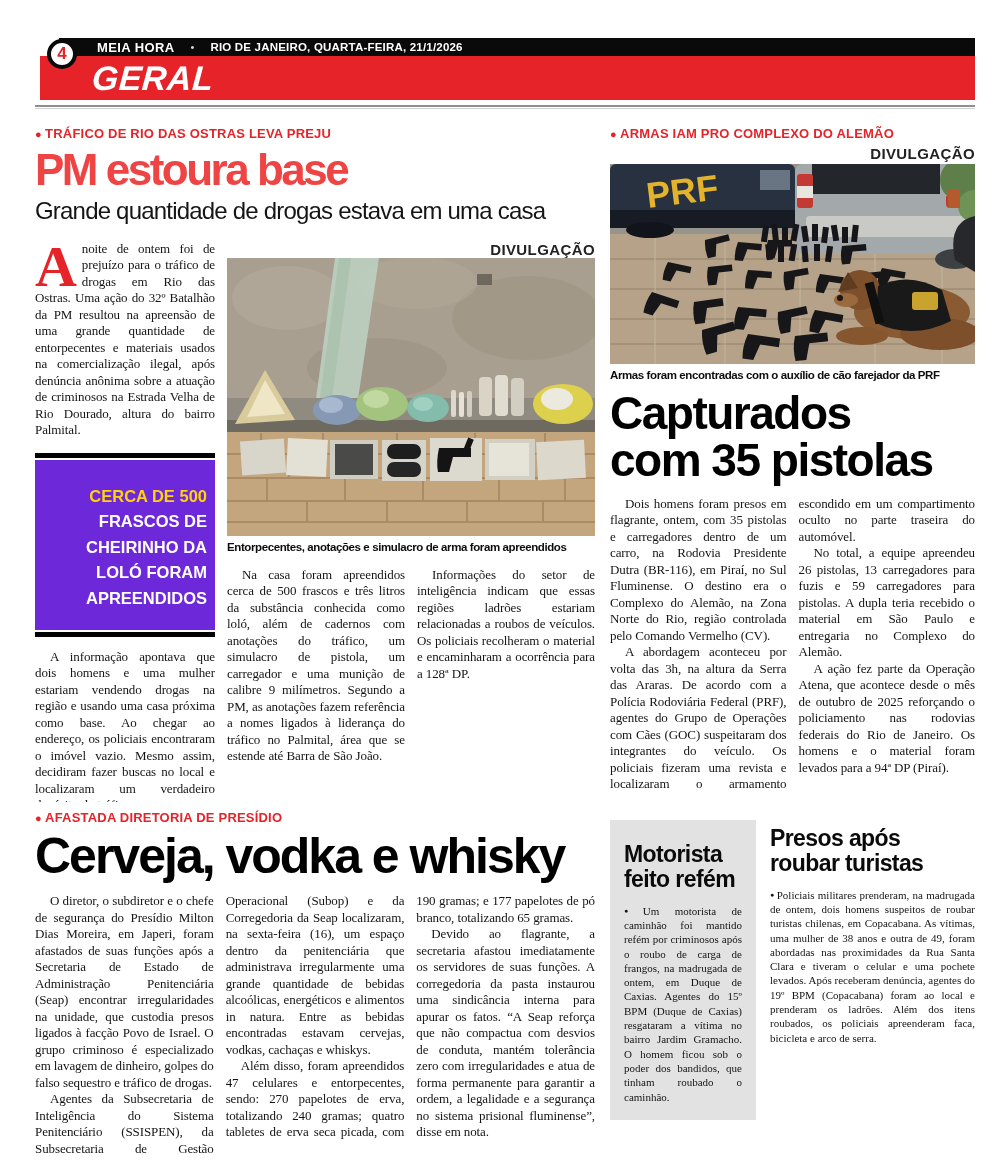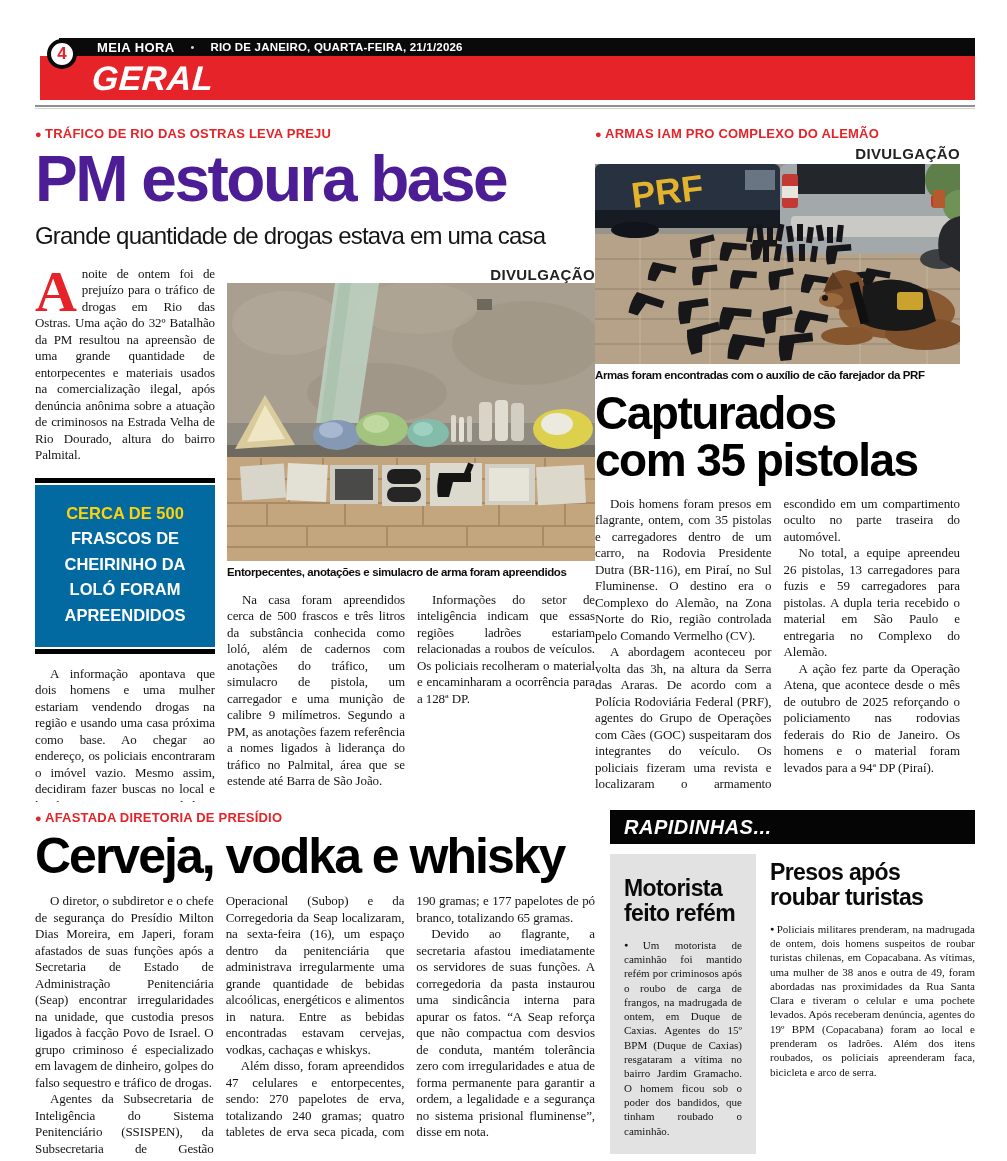--- a/index.html
+++ b/index.html
@@ -38,36 +38,36 @@
   .header-rule { margin-top:5px; border-top:2px solid #8f8f8f; border-bottom:1px solid #d2d2d2; height:4px; }
 
   
   .kicker { color:#e52329; font-weight:bold; font-size:13px; letter-spacing:.2px; }
   .kicker::before { content:"● "; font-size:11px; }
   .credit { font-size:15px; font-weight:bold; letter-spacing:.4px; color:#222; text-align:right; }
   .caption { font-weight:bold; font-size:11.5px; letter-spacing:-.4px; white-space:nowrap; color:#0d0d0d; }
   .body { font-family:"Liberation Serif", serif; font-size:13px; line-height:1.27; text-align:justify; color:#141414; letter-spacing:-.1px; }
   .indent { text-indent:15px; }
 
-  .row-top { display:flex; margin-top:17px; height:676px; overflow:hidden; }
+  .row-top { display:flex; gap:15px; margin-top:17px; height:676px; overflow:hidden; }
   .row-bottom { display:flex; gap:15px; margin-top:8px; height:354px; overflow:hidden; }
 
   
   .lead { width:560px; }
-  .lead h1 { font-size:64px; letter-spacing:-2.5px; line-height:.95; color:#4c1d95; margin:8px 0 12px; }
+  .lead h1 { font-size:44px; letter-spacing:-2.5px; line-height:.95; color:#ef4444; margin:8px 0 6px; }
   .subhead { font-size:24px; font-weight:400; letter-spacing:-.8px; color:#151515; margin-bottom:16px; }
   .lead-body { display:flex; gap:12px; }
   .colA { width:180px; flex:none; }
   .colRest { flex:1; min-width:0; }
   .dropcap {
     float:left; color:#e52329; font-weight:bold; font-size:58px;
     line-height:.78; padding:3px 5px 0 0;
   }
   .quote-box { border-top:5px solid #000; border-bottom:5px solid #000; padding:2px 0; margin:14px 0 12px; }
-  .quote-inner { background:#0369a1; text-align:center; padding:16px 8px 18px; }
+  .quote-inner { background:#6d28d9; text-align:right; padding:24px 8px 18px; }
   .q-hl { display:block; color:#ffd20a; font-weight:bold; font-size:16.5px; line-height:1.55; }
   .q-rest { display:block; color:#fff; font-weight:bold; font-size:16.5px; line-height:1.55; }
   .photo-frame svg { display:block; width:100%; }
   .caption-row { margin-top:5px; }
   .cols2 { column-count:2; column-gap:12px; margin-top:14px; }
   .cols2 p, .cols3 p { break-inside:avoid-column; }
   .cols2 p + p, .cols3 p + p { break-inside:auto; }
 
   
   .guns { width:365px; }
@@ -318,23 +318,20 @@
         <h3>Cerveja, vodka e whisky</h3>
         <div class="cols3">
           <p class="body indent">O diretor, o subdiretor e o chefe de segurança do Presídio Milton Dias Moreira, em Japeri, foram afastados de suas funções após a Secretaria de Estado de Administração Penitenciária (Seap) encontrar irregularidades na unidade, que custodia presos ligados à facção Povo de Israel. O grupo criminoso é especializado em lavagem de dinheiro, golpes do falso sequestro e tráfico de drogas.</p>
           <p class="body indent">Agentes da Subsecretaria de Inteligência do Sistema Penitenciário (SSISPEN), da Subsecretaria de Gestão Operacional (Subop) e da Corregedoria da Seap localizaram, na sexta-feira (16), um espaço dentro da penitenciária que administrava irregularmente uma grande quantidade de bebidas alcoólicas, energéticos e alimentos in natura. Entre as bebidas encontradas estavam cervejas, vodkas, cachaças e whiskys.</p>
           <p class="body indent">Além disso, foram apreendidos 47 celulares e entorpecentes, sendo: 270 papelotes de erva, totalizando 240 gramas; quatro tabletes de erva seca picada, com 190 gramas; e 177 papelotes de pó branco, totalizando 65 gramas.</p>
           <p class="body indent">Devido ao flagrante, a secretaria afastou imediatamente os servidores de suas funções. A corregedoria da pasta instaurou uma sindicância interna para apurar os fatos. “A Seap reforça que não compactua com desvios de conduta, mantém tolerância zero com irregularidades e atua de forma permanente para garantir a ordem, a legalidade e a segurança no sistema prisional fluminense”, disse em nota.</p>
         </div>
       </section>
 
       <aside class="rapid">
-        <div class="rapid-bar">
-          <span class="rapid-title">RAPIDINHAS...</span>
-        </div>
         <div class="rapid-cols">
           <article class="rapid-item1">
             <h4 class="rapid-h">Motorista feito refém</h4>
             <p class="rapid-body">Um motorista de caminhão foi mantido refém por criminosos após o roubo de carga de frangos, na madrugada de ontem, em Duque de Caxias. Agentes do 15º BPM (Duque de Caxias) resgataram a vítima no bairro Jardim Gramacho. O homem ficou sob o poder dos bandidos, que tinham roubado o caminhão.</p>
           </article>
           <article class="rapid-item2">
             <h4 class="rapid-h">Presos após roubar turistas</h4>
             <p class="rapid-body">Policiais militares prenderam, na madrugada de ontem, dois homens suspeitos de roubar turistas chilenas, em Copacabana. As vítimas, uma mulher de 38 anos e outra de 49, foram abordadas nas proximidades da Rua Santa Clara e tiveram o celular e uma pochete levados. Após receberam denúncia, agentes do 19º BPM (Copacabana) foram ao local e prenderam os ladrões. Além dos itens roubados, os policiais apreenderam faca, bicicleta e arco de serra.</p>
           </article>
         </div>

